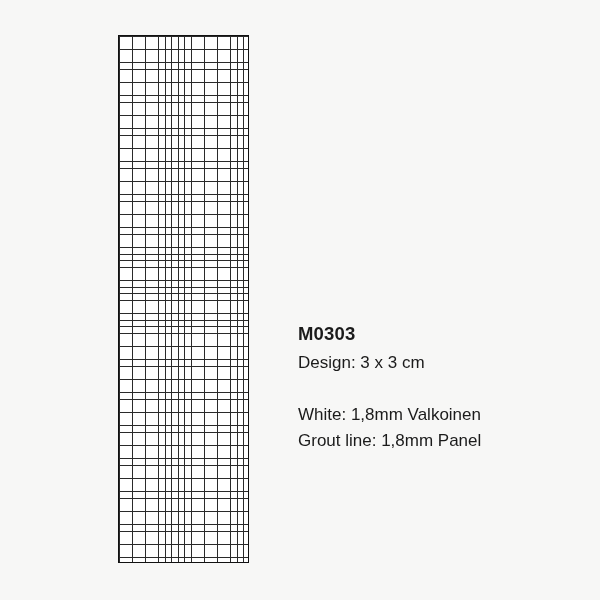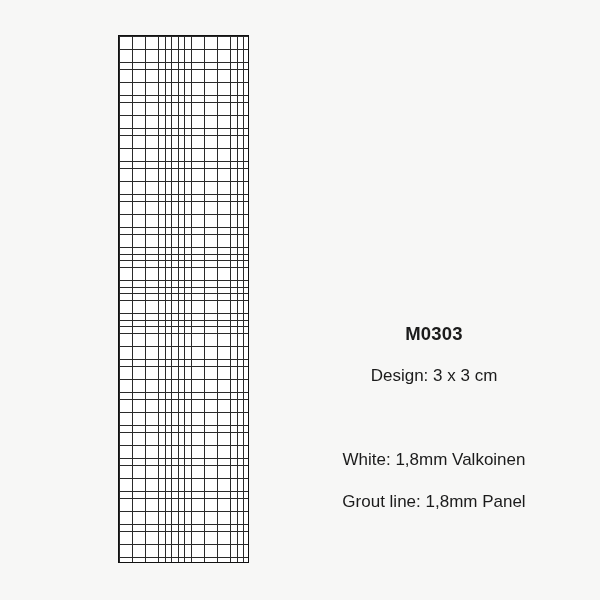--- a/index.html
+++ b/index.html
@@ -38,36 +38,35 @@
       repeating-linear-gradient(to right,
         #2a2a2a 0px, #2a2a2a 0.7px, transparent 0.7px, transparent 6.55px),
       repeating-linear-gradient(to bottom,
         #2a2a2a 0px, #2a2a2a 0.7px, transparent 0.7px, transparent 6.6px),
       #ffffff;
   }
 
   
   .info {
     position: absolute;
-    left: 289px;
+    left: 298px;
     top: 322px;
     width: 290px;
-    text-align: center;
   }
   .info .code {
     font-size: 18.5px;
     font-weight: bold;
     letter-spacing: 0.2px;
     line-height: 1.35;
     margin: 0 0 3px 0;
   }
   .info .line {
     font-size: 17px;
     line-height: 1.52;
-    margin: 16px;
+    margin: 0;
     white-space: nowrap;
   }
   .gap-lg { height: 26px; }
   .gap-md { height: 25px; }
 </style>
 </head>
 <body>
 
 <div class="page">
 

